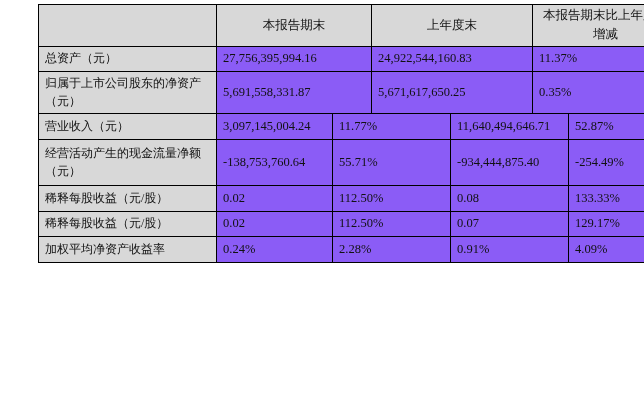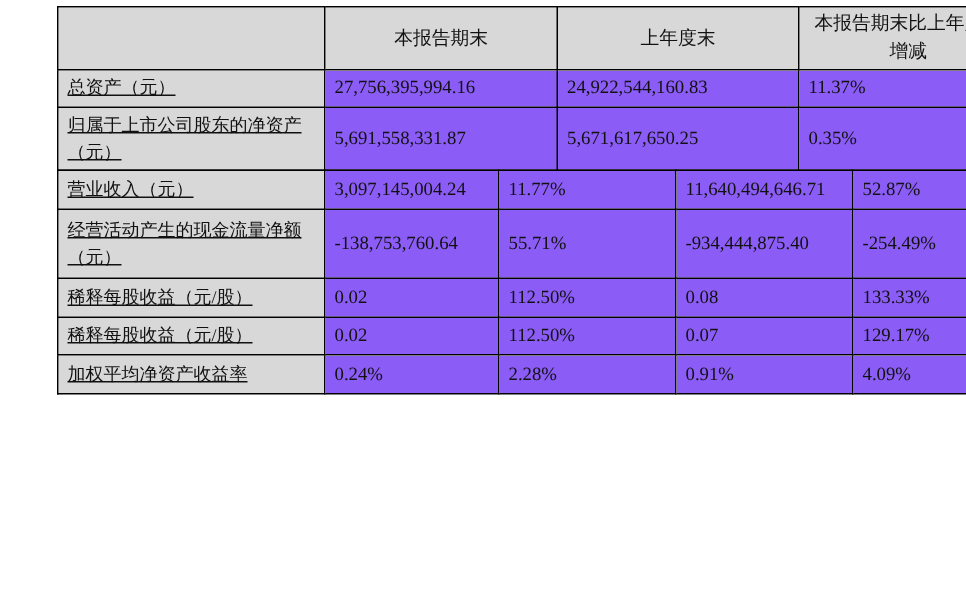--- a/index.html
+++ b/index.html
@@ -36,21 +36,20 @@
   }
   .hdr {
     background: #d8d8d8;
     text-align: center;
     padding: 1px 4px;
   }
   .label {
     background: #d8d8d8;
     text-align: left;
     font-size: 12px;
-    text-decoration: underline;
   }
   .num {
     background: #8b5cf6;
     padding-right: 8px;
   }
   
   .h30 { height: 28px; }
   .h27 { height: 25px; }
   .h44 { height: 42px; }
   .h46 { height: 44px; }

